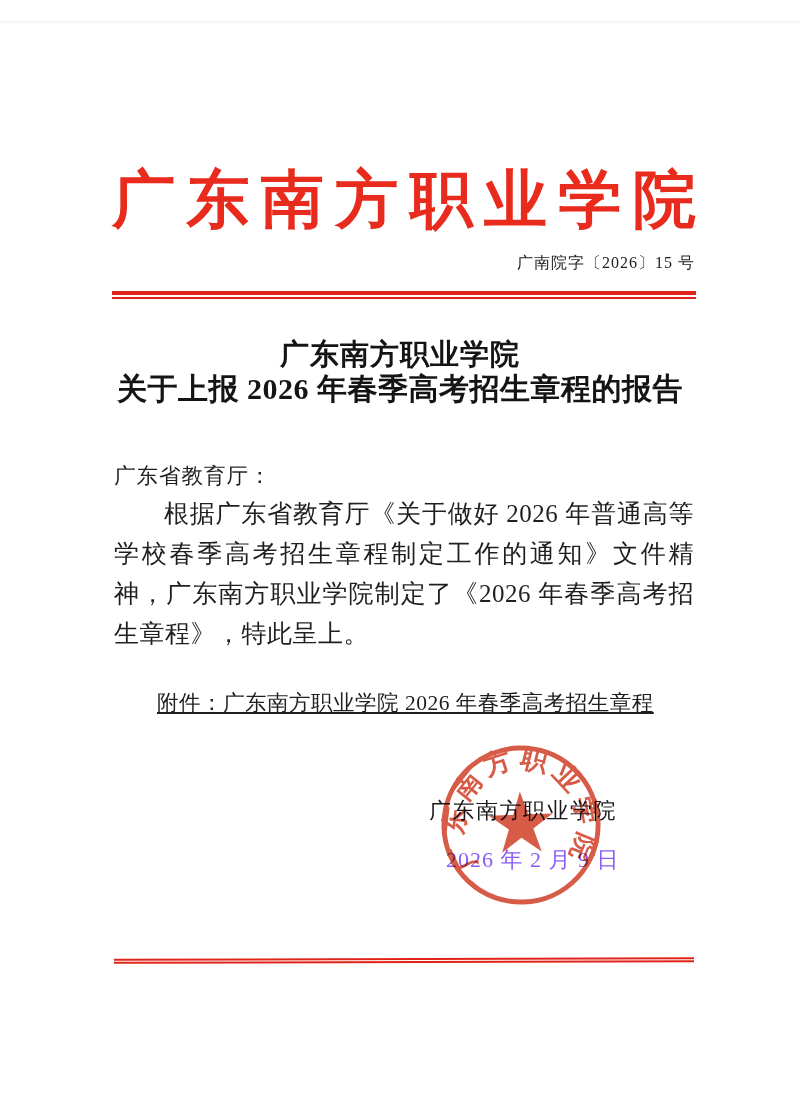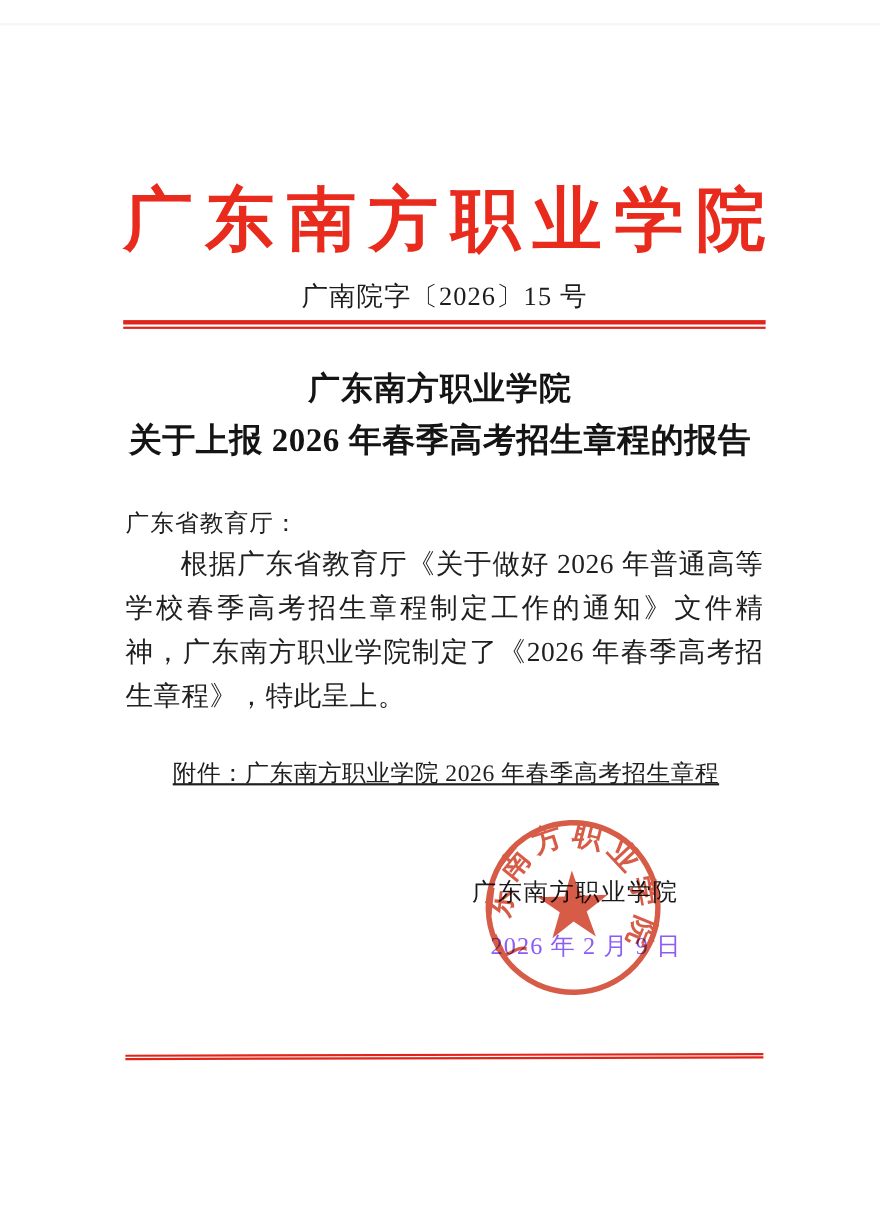--- a/index.html
+++ b/index.html
@@ -35,22 +35,22 @@
     font-weight: bold;
     line-height: 1;
     white-space: nowrap;
   }
   
   .docinfo-row {
     position: absolute;
     top: 253px; left: 113px;
     width: 582px;
     display: flex;
-    justify-content: center;
-    font-size: 24px;
+    justify-content: flex-end;
+    font-size: 16px;
     letter-spacing: 1px;
     color: #1c1c1c;
   }
   
   .red-rule-double {
     position: absolute;
     top: 291px; left: 112px;
     width: 584px; height: 9px;
   }
   .red-rule-double .thick { height: 4px; }
@@ -59,21 +59,21 @@
   
   .doc-title {
     position: absolute;
     top: 337px; left: 0;
     width: 100%;
     text-align: center;
     font-weight: bold;
     color: #141414;
   }
   .doc-title .t1 { font-size: 29px; line-height: 34px; letter-spacing: 1px; }
-  .doc-title .t2 { font-size: 30px; line-height: 36px; margin-top: 12px; letter-spacing: 0.5px; }
+  .doc-title .t2 { font-size: 30px; line-height: 36px; letter-spacing: 0.5px; }
   
   .salutation {
     position: absolute;
     top: 461px; left: 114px;
     font-size: 21.5px;
     letter-spacing: 1px;
   }
   .body-paragraph {
     position: absolute;
     top: 494px; left: 114px;

